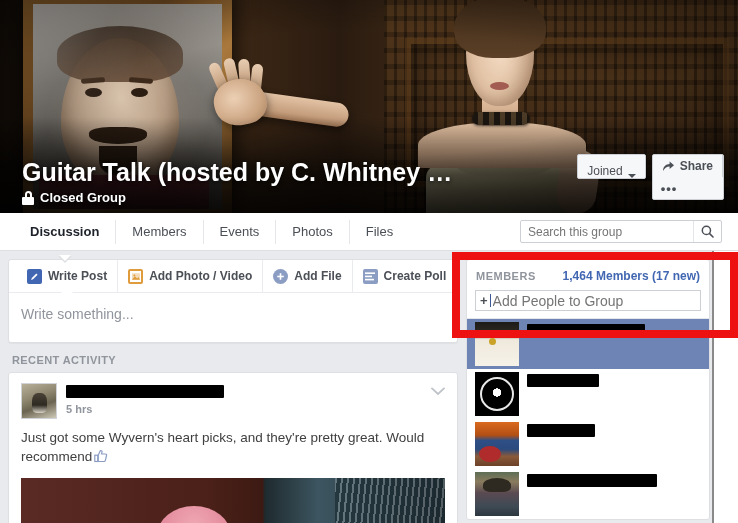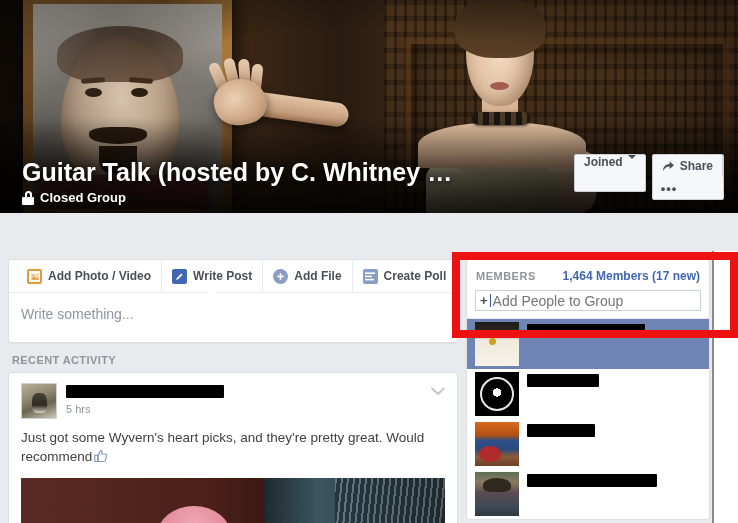--- a/index.html
+++ b/index.html
@@ -204,23 +204,23 @@
 
   
   .cover-actions {
     position: absolute; right: 14px; bottom: 13px; z-index: 7;
     display: flex; align-items: stretch; gap: 6px;
   }
   .btn {
     background: #f6f7f8;
     border: 1px solid #ccd0d5;
     border-radius: 2px;
-    font-size: 12px; font-weight: bold; color: #4b4f56;
-    display: flex; align-items: flex-start;
-    height: 38px; padding: 0 9px;
+    font-size: 12px; font-weight: normal; color: #4b4f56;
+    display: flex; align-items: flex-end;
+    height: 25px; padding: 0 9px;
     white-space: nowrap;
     cursor: pointer;
   }
   .btn-group { display: flex; background: #f6f7f8; border: 1px solid #ccd0d5; border-radius: 2px; flex-direction: column; }
   .btn-group .gbtn {
     display: flex; align-items: center; gap: 5px;
     height: 22px; padding: 0 9px; font-size: 12px; font-weight: bold; color: #4b4f56;
     border-right: 1px solid #d3d6db; cursor: pointer;
   }
   .btn-group .gbtn:last-child { border-right: none; padding: 0 8px; }
@@ -496,43 +496,61 @@
           </svg>
           <span>Share</span>
         </div>
         <div class="gbtn">
           <span class="dots">•••</span>
         </div>
       </div>
     </div>
   </div>
 
+  <div class="tabbar">
+    <div class="tabs">
+      <div class="tab active">Discussion</div>
+      <div class="tab">Members</div>
+      <div class="tab">Events</div>
+      <div class="tab">Photos</div>
+      <div class="tab">Files</div>
+    </div>
+    <div class="search-wrap">
+      <input class="search-input" type="text" placeholder="Search this group" style="">
+      <div class="search-btn">
+        <svg width="13" height="13" viewBox="0 0 13 13">
+          <circle cx="5.4" cy="5.4" r="4.1" stroke="#4b4f56" stroke-width="1.5" fill="none"></circle>
+          <line x1="8.6" y1="8.6" x2="12" y2="12" stroke="#4b4f56" stroke-width="1.6" stroke-linecap="round"></line>
+        </svg>
+      </div>
+    </div>
+  </div>
 
   <div class="main-col">
 
     <div class="card composer">
       <div class="composer-tabs">
+        <div class="ctab active">
+          <span class="ico ico-pencil">
+            <svg width="9" height="9" viewBox="0 0 10 10">
+                <path d="M1.2 8.8 L2.0 6.6 L7.0 1.6 L8.4 3.0 L3.4 8.0 Z" fill="#fff"></path>
+              </svg>
+          </span>
+          <span>Write Post</span>
+        </div>
         <div class="ctab">
           <span class="ico ico-photo">
             <svg width="8" height="7" viewBox="0 0 10 8">
                 <rect x="0" y="0" width="10" height="8" fill="#e09b3d" opacity=".35"></rect>
                 <circle cx="3" cy="2.6" r="1.2" fill="#e09b3d"></circle>
                 <path d="M0 8 L3.6 3.6 L6.4 6.4 L8 4.6 L10 8 Z" fill="#e09b3d"></path>
               </svg>
           </span>
           <span>Add Photo / Video</span>
         </div>
-        <div class="ctab active">
-          <span class="ico ico-pencil">
-            <svg width="9" height="9" viewBox="0 0 10 10">
-                <path d="M1.2 8.8 L2.0 6.6 L7.0 1.6 L8.4 3.0 L3.4 8.0 Z" fill="#fff"></path>
-              </svg>
-          </span>
-          <span>Write Post</span>
-        </div>
         <div class="ctab">
           <span class="ico ico-file">
             <svg width="9" height="9" viewBox="0 0 10 10">
                 <rect x="4.1" y="1.4" width="1.8" height="7.2" fill="#fff"></rect>
                 <rect x="1.4" y="4.1" width="7.2" height="1.8" fill="#fff"></rect>
               </svg>
           </span>
           <span>Add File</span>
         </div>
         <div class="ctab">
@@ -553,21 +571,21 @@
 
     <div class="card">
       <div class="post">
         <div class="post-menu">
           <svg width="14" height="9" viewBox="0 0 14 9">
               <path d="M1 1.4 L7 7 L13 1.4" stroke="#bec3c9" stroke-width="1.8" fill="none" stroke-linecap="round"></path>
             </svg>
         </div>
         <div class="post-head">
           <div class="post-avatar"></div>
-          <div style="flex:1; padding-top:2px;">
+          <div style="flex:1; padding-top:2px;font-weight:bold;">
             <div class="redact" style="width:158px;"></div>
             <div class="post-time">5 hrs</div>
           </div>
         </div>
         <div class="post-text">
           <span>Just got some Wyvern's heart picks, and they're pretty great. Would recommend</span><svg class="thumbsup" viewBox="0 0 14 14">
               <path d="M4.2 6.2 L6.4 1.6 C7.6 1.3 8.3 2.1 8.0 3.2 L7.5 5.0 L11.4 5.0 C12.3 5.0 12.8 5.7 12.5 6.5 L11.4 11.3 C11.2 12.1 10.7 12.5 9.9 12.5 L4.2 12.5 Z" fill="none" stroke="#8b9dc3" stroke-width="1.2" stroke-linejoin="round"></path>
               <rect x="0.8" y="6.2" width="3.0" height="6.3" fill="none" stroke="#8b9dc3" stroke-width="1.2"></rect>
             </svg>
         </div>

